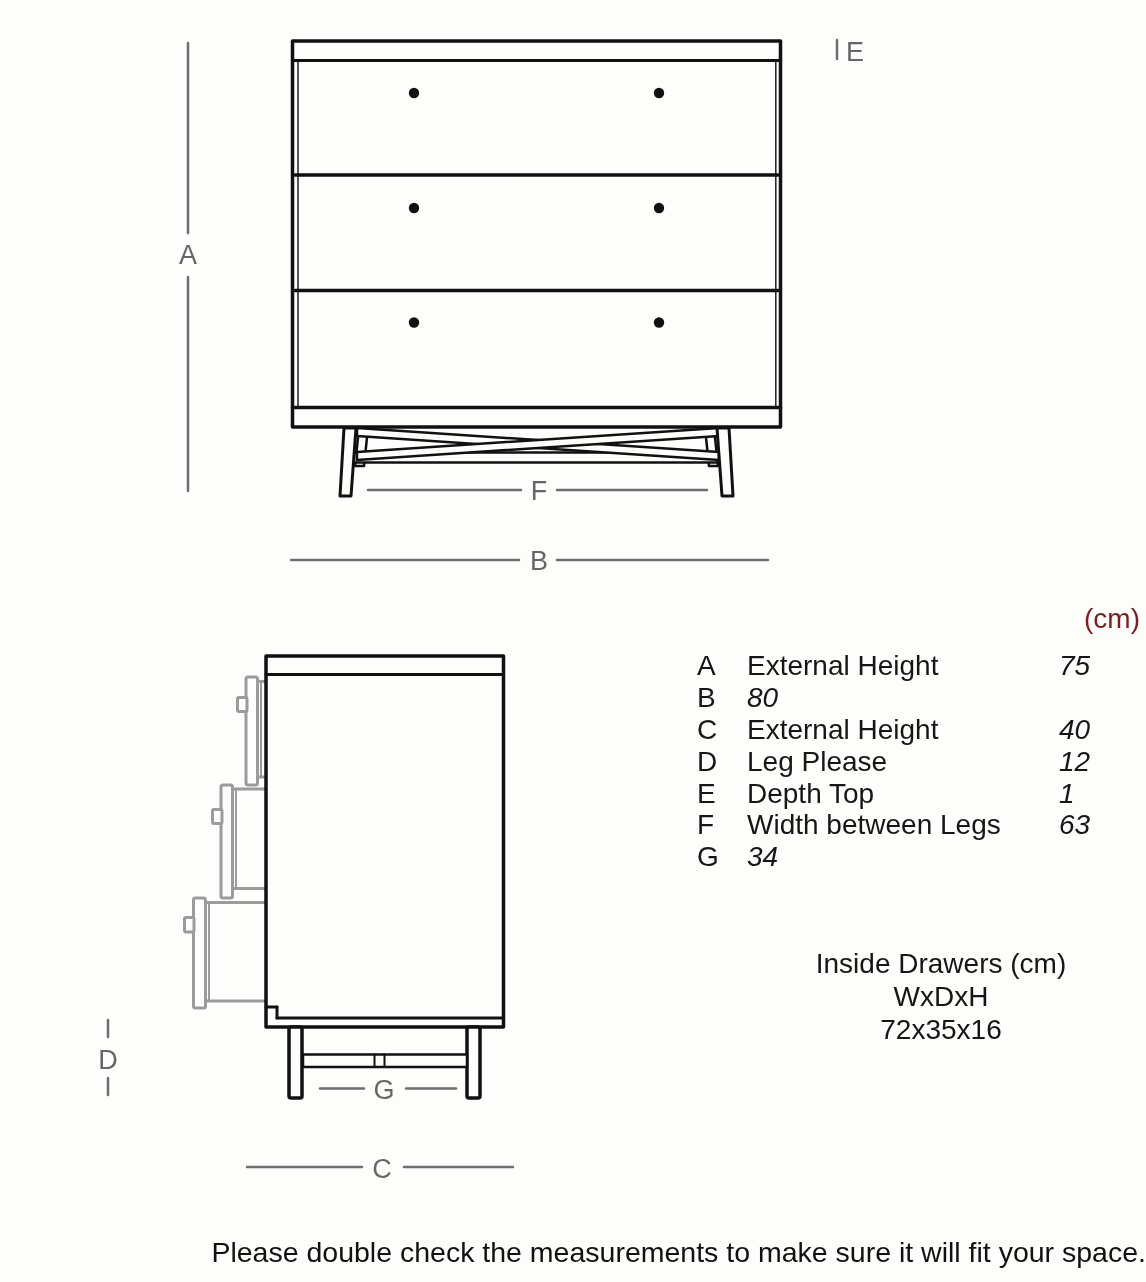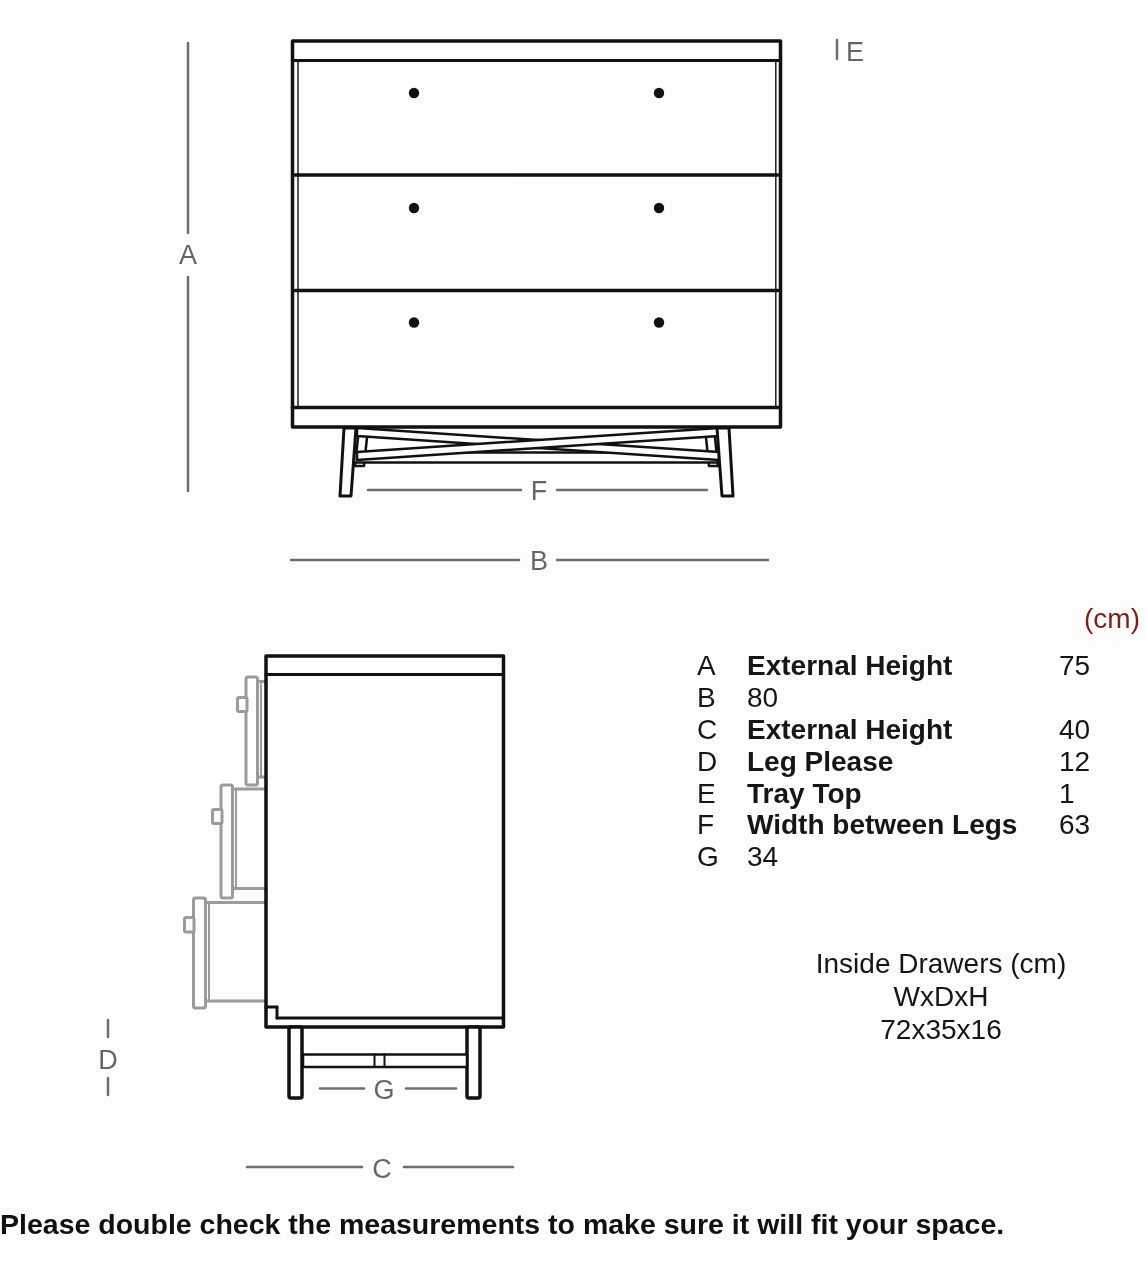--- a/index.html
+++ b/index.html
@@ -23,29 +23,29 @@
     font-size:28px;text-align:center;color:#7f1d1d;
   }
   .dim-table{
     position:absolute;left:697px;top:650px;width:408px;
   }
   .dim-row{
     display:flex;align-items:baseline;
     height:31.9px;font-size:28px;color:#161616;
   }
   .dim-row .letter{width:50px;flex:0 0 auto;}
-  .dim-row .label{flex:1 1 auto;font-weight:bold;}
-  .dim-row .value{flex:0 0 46px;text-align:left;}
+  .dim-row .label{flex:1 1 auto;}
+  .dim-row .value{flex:0 0 46px;text-align:left;font-style:italic;}
   .inside-drawers{
     position:absolute;left:791px;top:947px;width:300px;
     text-align:center;font-size:28px;line-height:33px;color:#161616;
   }
   .footer-note{
-    position:absolute;left:0;right:0;top:1208px;
-    text-align:left;font-size:28.5px;color:#111111;font-weight:bold;
+    position:absolute;left:0;right:0;top:1236px;
+    text-align:right;font-size:28.5px;color:#111111;
   }
 </style>
 </head>
 <body>
 
 <div class="stage">
 
 <svg class="diagram" width="1146" height="1282" viewBox="0 0 1146 1282">
 
   <g stroke="#111111" fill="none" stroke-linejoin="round" stroke-linecap="round">
@@ -184,21 +184,21 @@
       <span class="label">External Height</span>
       <span class="value">40</span>
     </div>
     <div class="dim-row">
       <span class="letter">D</span>
       <span class="label">Leg Please</span>
       <span class="value">12</span>
     </div>
     <div class="dim-row">
       <span class="letter">E</span>
-      <span class="label">Tray Top</span>
+      <span class="label">Depth Top</span>
       <span class="value">1</span>
     </div>
     <div class="dim-row">
       <span class="letter">F</span>
       <span class="label">Width between Legs</span>
       <span class="value">63</span>
     </div>
     <div class="dim-row">
       <span class="letter">G</span>
       <span class="value">34</span>

